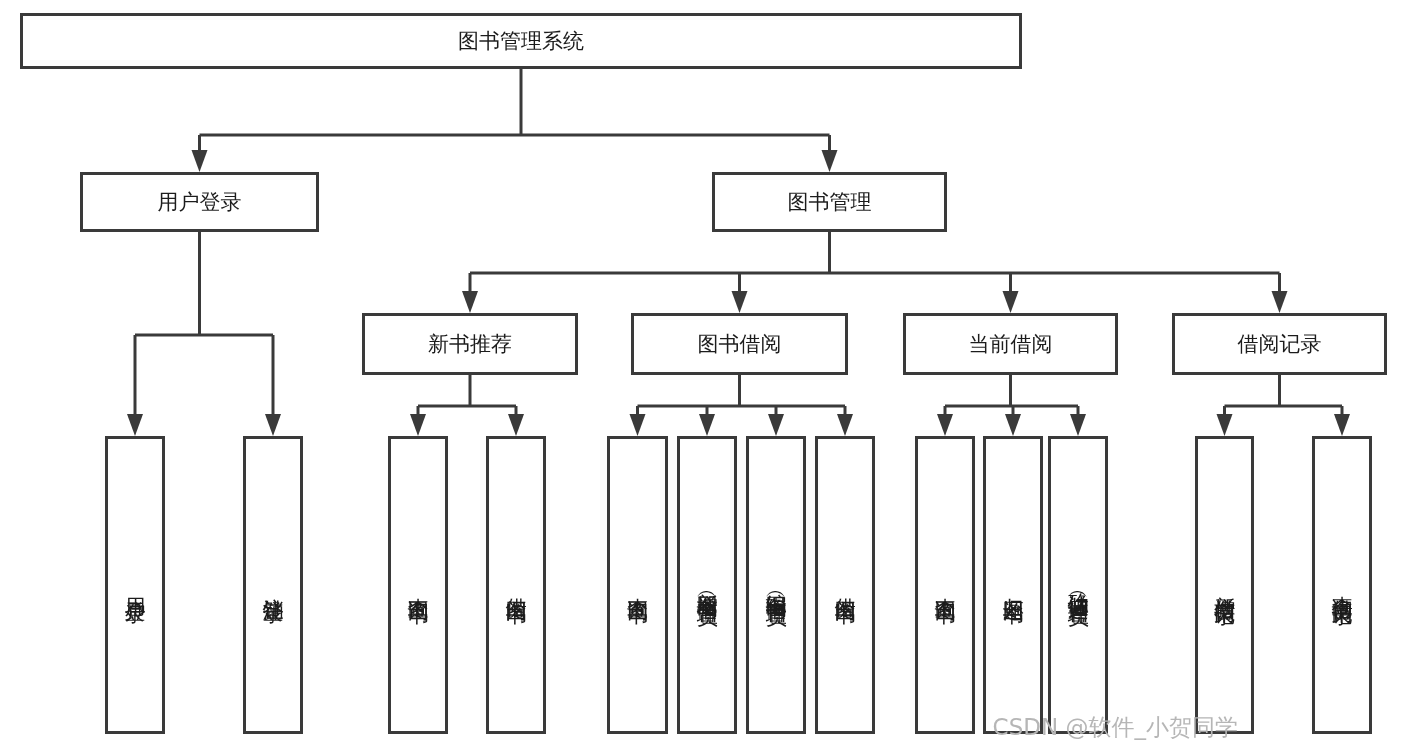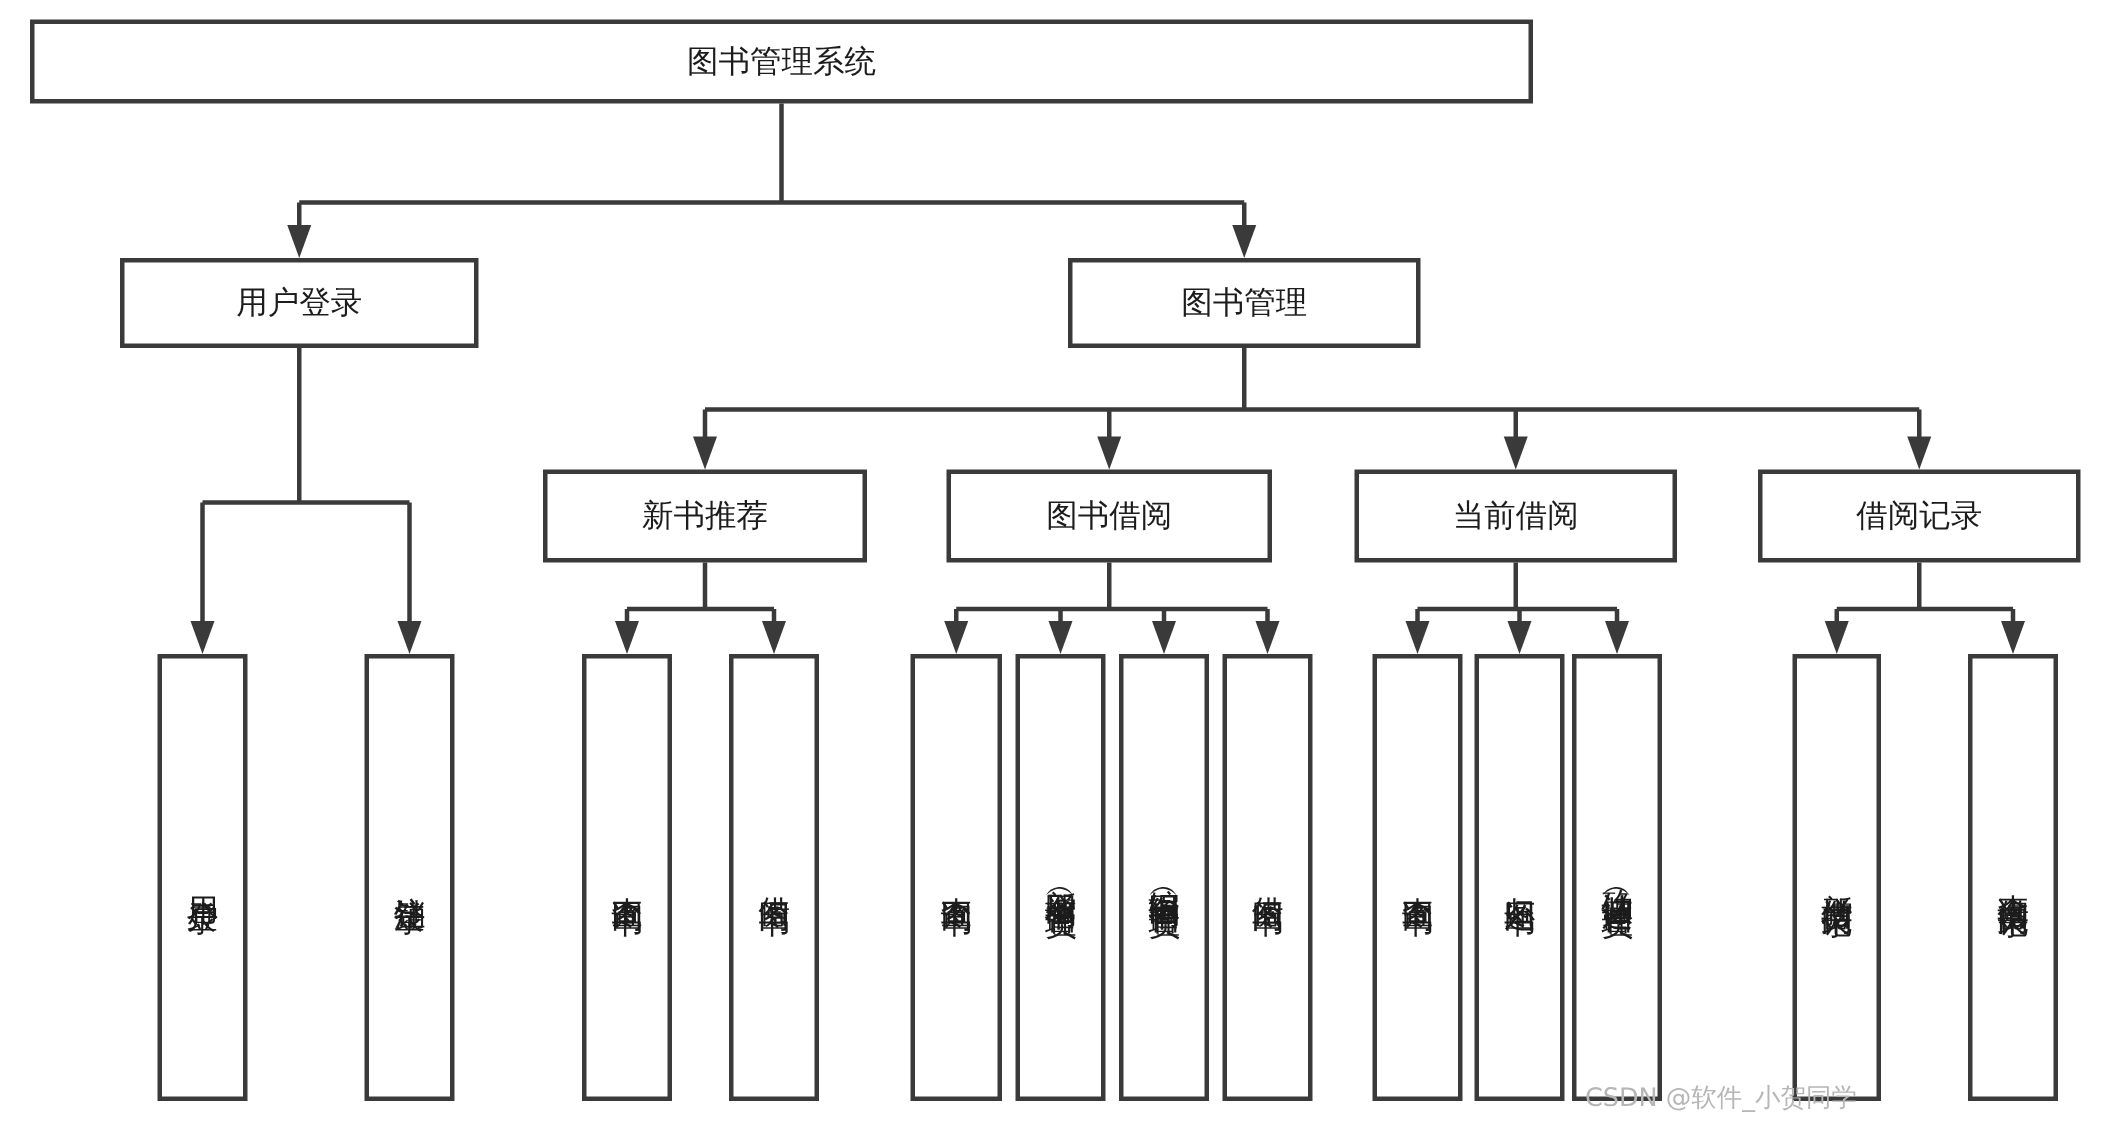--- a/index.html
+++ b/index.html
@@ -64,21 +64,21 @@
     display: flex;
     align-items: center;
     justify-content: center;
     pointer-events: none;
   }
   .watermark {
     position: absolute;
     right: 10px;
     bottom: 4px;
     font-family: "DejaVu Sans", "Liberation Sans", sans-serif;
-    font-size: 17px;
+    font-size: 23px;
     color: #b6b6b6;
     white-space: nowrap;
   }
 </style>
 </head>
 <body>
 
 <div id="diagram-root">
   <svg class="flow-svg" viewBox="0 0 1405 747" xmlns="http://www.w3.org/2000/svg">
     <g id="connector-layer">

